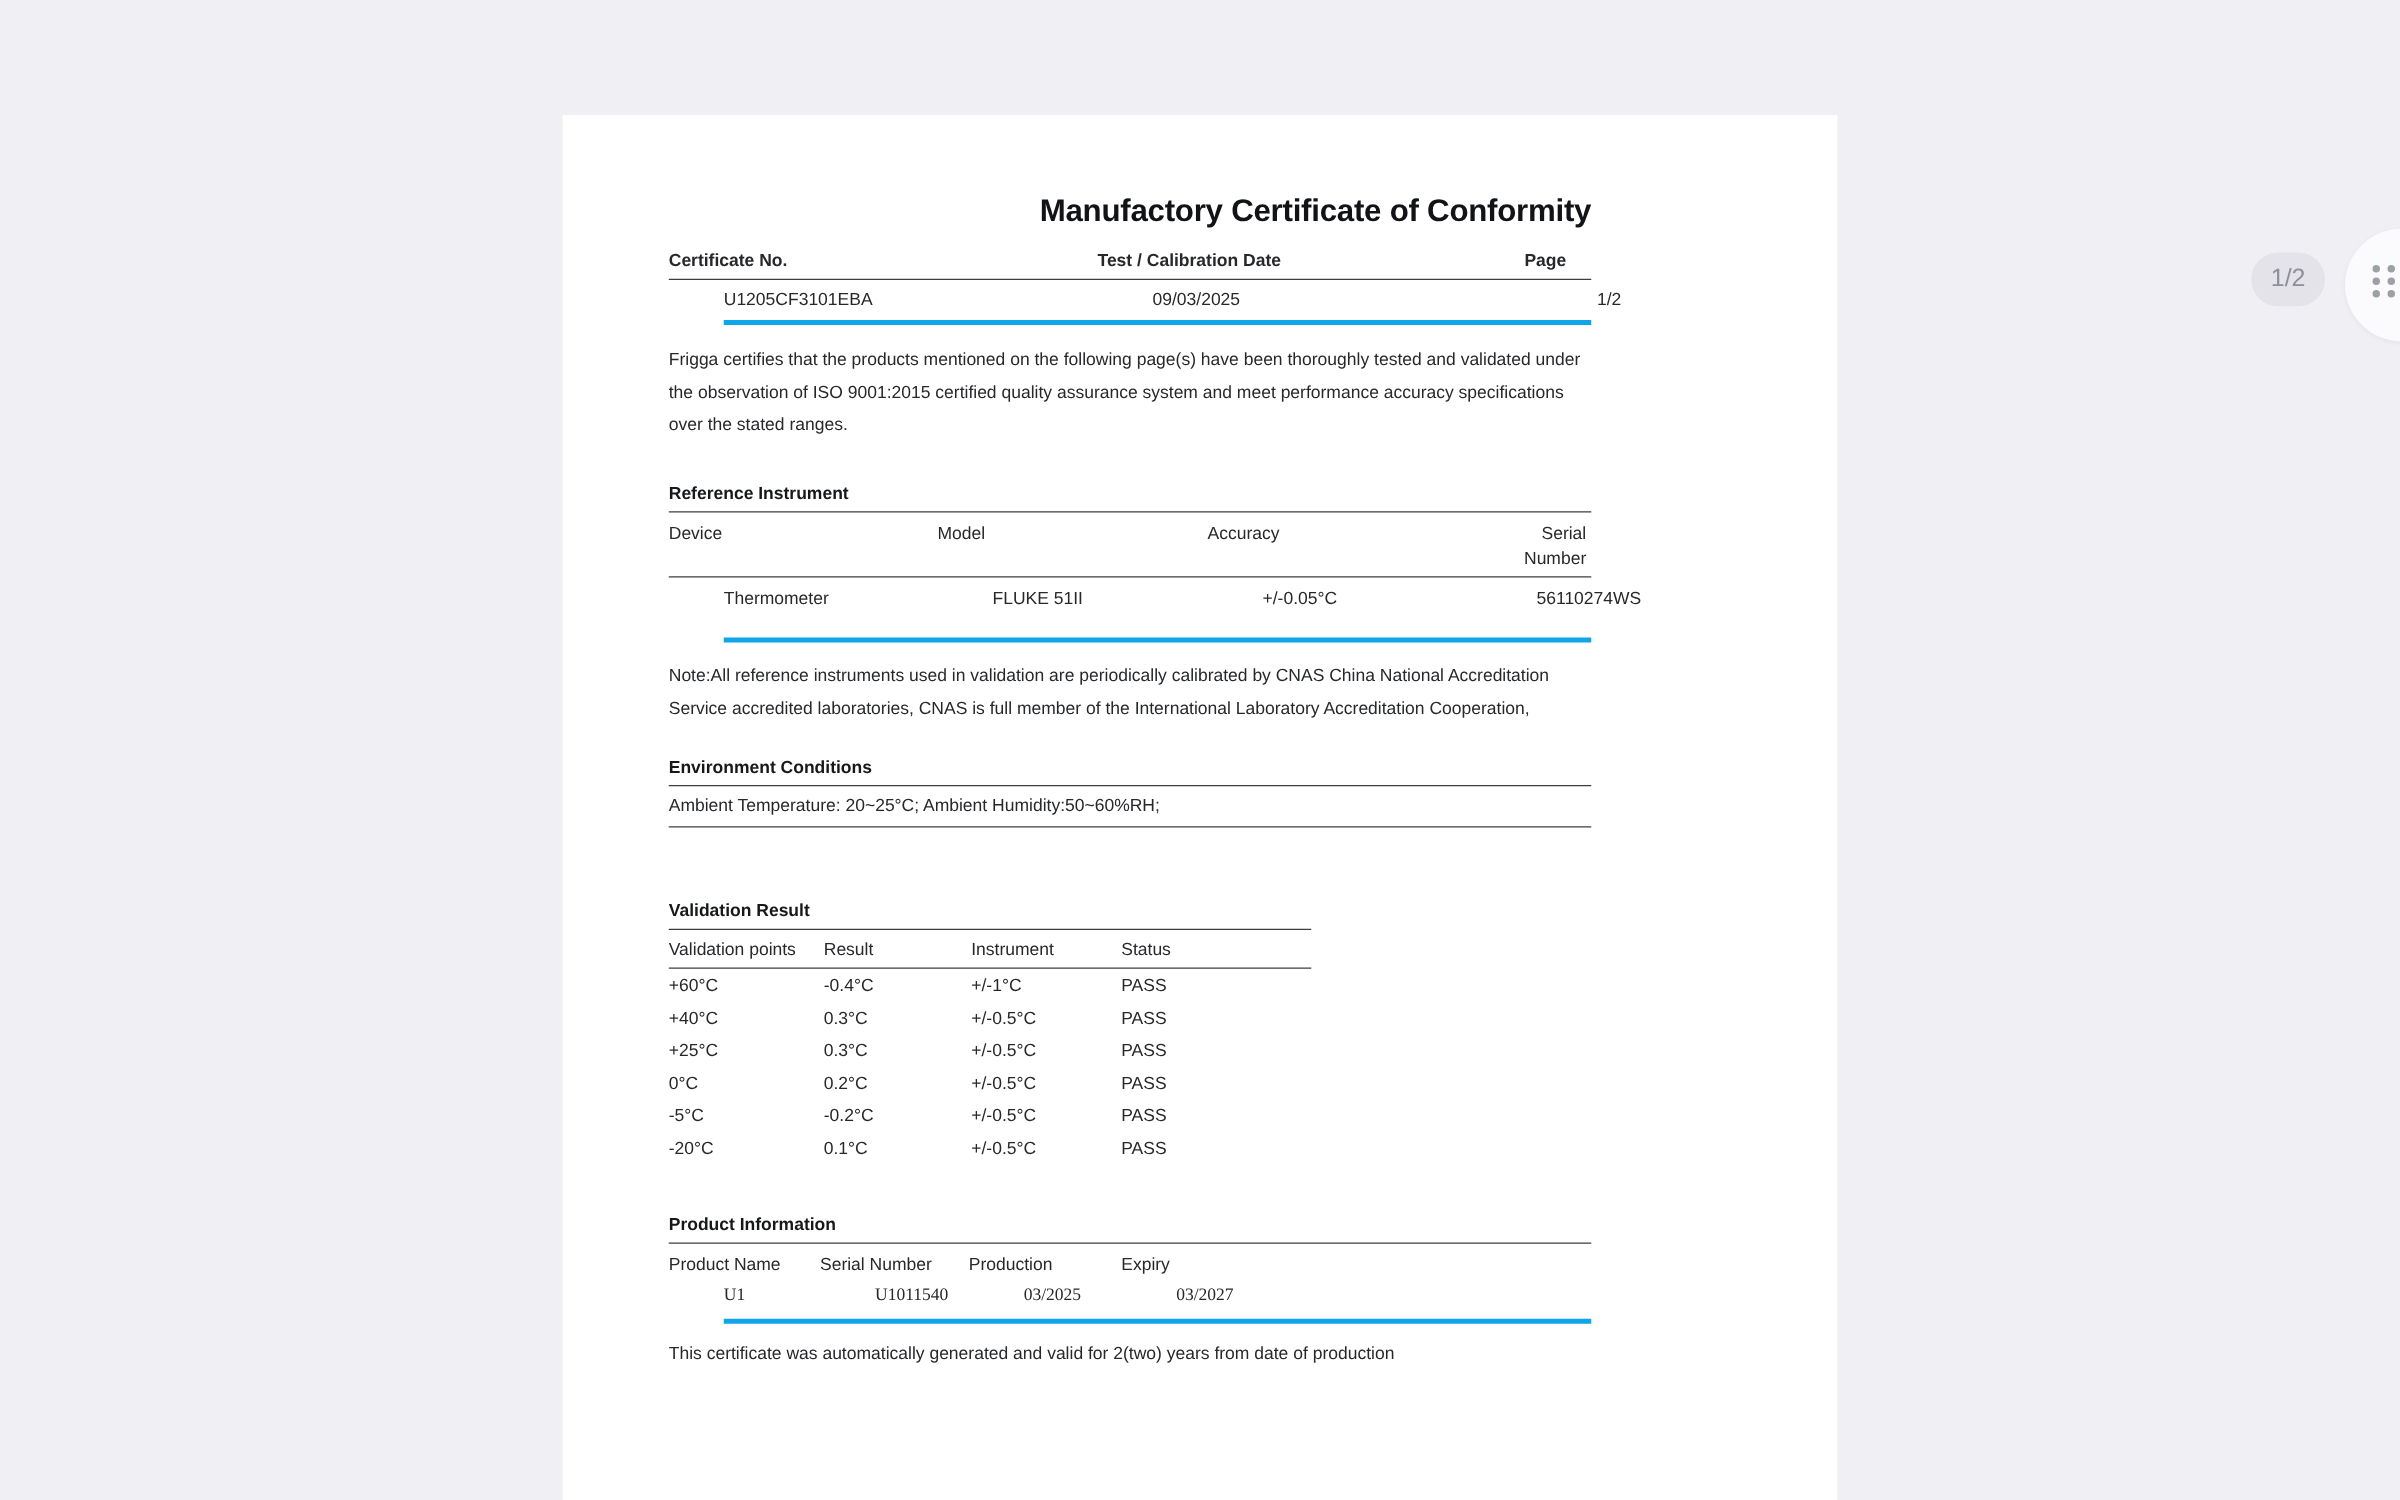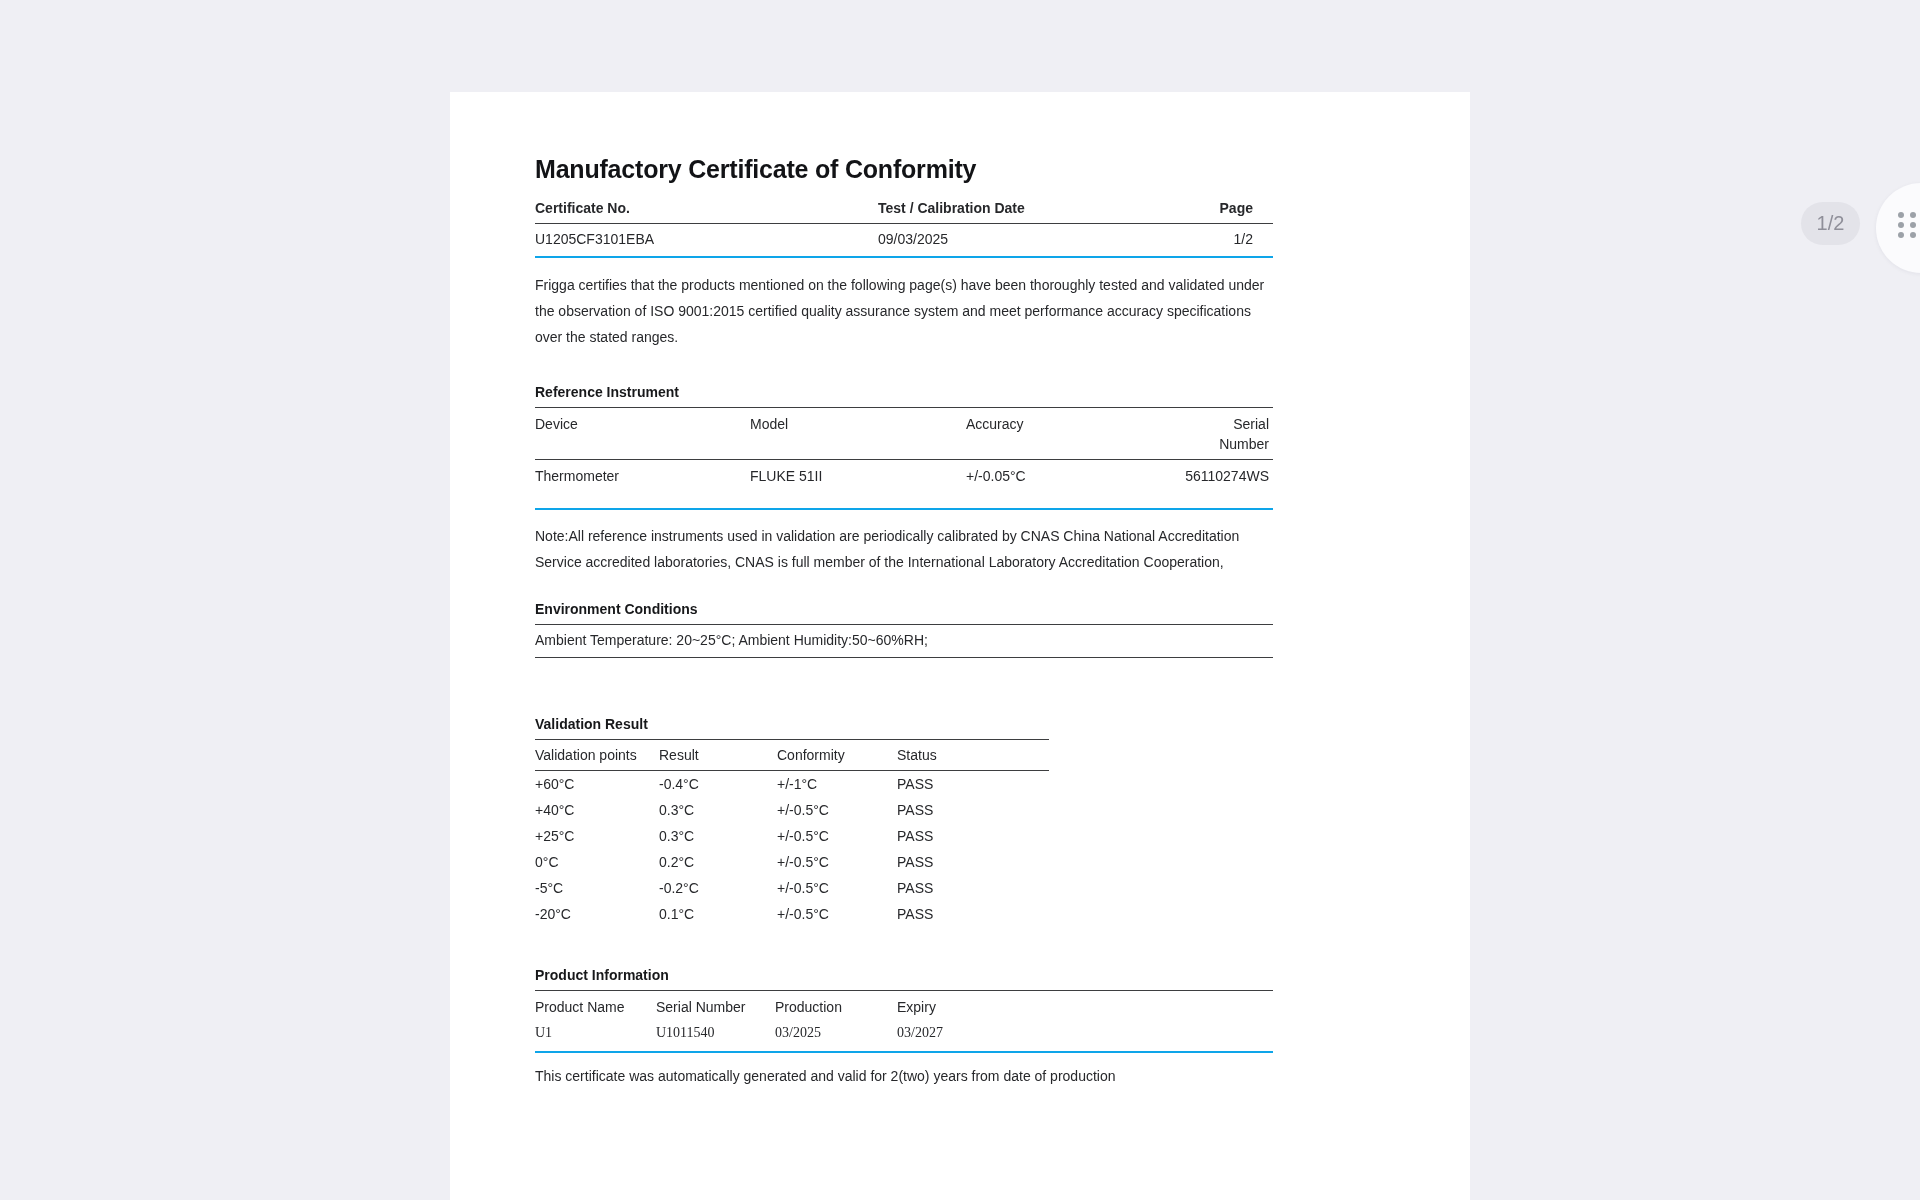--- a/index.html
+++ b/index.html
@@ -14,24 +14,24 @@
     width:1020px; height:1108px;
     background:#FFFFFF;
   }
   .doc-content {
     position:absolute; left:85px; top:0; width:738px;
     font-size:14px; line-height:20px; color:#27282b;
   }
   .doc-title {
     margin-top:62px;
     font-size:25px; line-height:30px; font-weight:bold;
-    letter-spacing:-0.2px; color:#121316; white-space:nowrap;
+    letter-spacing:-0.2px; color:#121316; white-space:nowrap;text-align:right;
   }
   .rule-b  { border-bottom:1.5px solid #3d3e40; }
-  .rule-b2 { border-bottom:2px solid #0ea5e9; }
+  .rule-b2 { border-bottom:4px solid #0ea5e9;margin-left:44px; }
 
   
   .cert-grid { display:grid; grid-template-columns:343px 295px 100px; }
   .cert-head { margin-top:14px; padding-bottom:5px; font-weight:bold; }
   .cert-row  { padding:5px 0 7px; }
   .col-page  { text-align:right; padding-right:20px; }
 
   .intro { margin-top:14px; }
   .intro div, .note div { line-height:26px; white-space:nowrap; }
 
@@ -126,21 +126,21 @@
       <div>Service accredited laboratories, CNAS is full member of the International Laboratory Accreditation Cooperation,</div>
     </div>
 
     <div class="sec-heading mt-env rule-b">Environment Conditions</div>
     <div class="env-line rule-b">Ambient Temperature: 20~25°C; Ambient Humidity:50~60%RH;</div>
 
     <div class="sec-heading mt-val rule-b val-width">Validation Result</div>
     <div class="val-grid val-head rule-b">
       <span>Validation points</span>
       <span>Result</span>
-      <span>Conformity</span>
+      <span>Instrument</span>
       <span>Status</span>
     </div>
     <div class="val-grid val-row">
       <span>+60°C</span>
       <span>-0.4°C</span>
       <span>+/-1°C</span>
       <span>PASS</span>
     </div>
     <div class="val-grid val-row">
       <span>+40°C</span>

